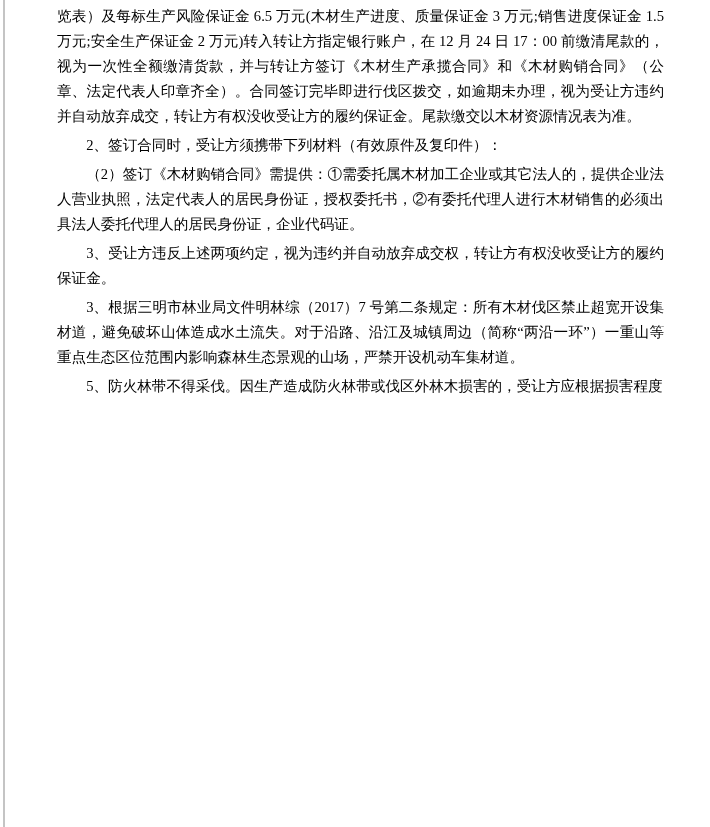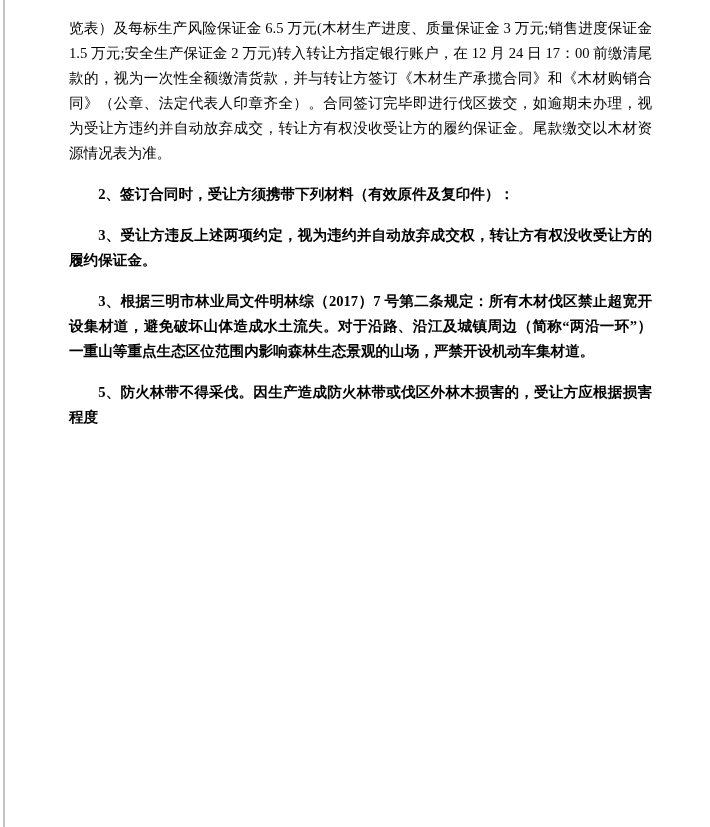--- a/index.html
+++ b/index.html
@@ -33,36 +33,36 @@
     overflow: hidden;
     font-family: "Liberation Serif", "DejaVu Serif", serif;
     font-size: 14.6px;
     line-height: 25px;
     color: #000000;
     text-align: justify;
     text-justify: inter-ideograph;
     word-break: break-all;
   }
   .doc-body p {
-    margin: 16px;
+    margin: 4px;
     padding: 0;
   }
   .doc-body p.indent {
     text-indent: 2em;
-    font-weight: bold;
   }
   .doc-body p.heading {
     font-weight: bold;
   }
 </style>
 </head>
 <body>
 
 <div class="page">
   <div class="left-edge"></div>
   <div class="doc-body">
       <p class="">览表）及每标生产风险保证金 6.5 万元(木材生产进度、质量保证金 3 万元;销售进度保证金 1.5 万元;安全生产保证金 2 万元)转入转让方指定银行账户，在 12 月 24 日 17：00 前缴清尾款的，视为一次性全额缴清货款，并与转让方签订《木材生产承揽合同》和《木材购销合同》（公章、法定代表人印章齐全）。合同签订完毕即进行伐区拨交，如逾期未办理，视为受让方违约并自动放弃成交，转让方有权没收受让方的履约保证金。尾款缴交以木材资源情况表为准。</p>
       <p class="indent">2、签订合同时，受让方须携带下列材料（有效原件及复印件）：</p>
+      <p class="indent">（2）签订《木材购销合同》需提供：①需委托属木材加工企业或其它法人的，提供企业法人营业执照，法定代表人的居民身份证，授权委托书，②有委托代理人进行木材销售的必须出具法人委托代理人的居民身份证，企业代码证。</p>
       <p class="indent">3、受让方违反上述两项约定，视为违约并自动放弃成交权，转让方有权没收受让方的履约保证金。</p>
       <p class="indent">3、根据三明市林业局文件明林综（2017）7 号第二条规定：所有木材伐区禁止超宽开设集材道，避免破坏山体造成水土流失。对于沿路、沿江及城镇周边（简称“两沿一环”）一重山等重点生态区位范围内影响森林生态景观的山场，严禁开设机动车集材道。</p>
       <p class="indent">5、防火林带不得采伐。因生产造成防火林带或伐区外林木损害的，受让方应根据损害程度</p>
     </div>
 </div>
 
 </body></html>

